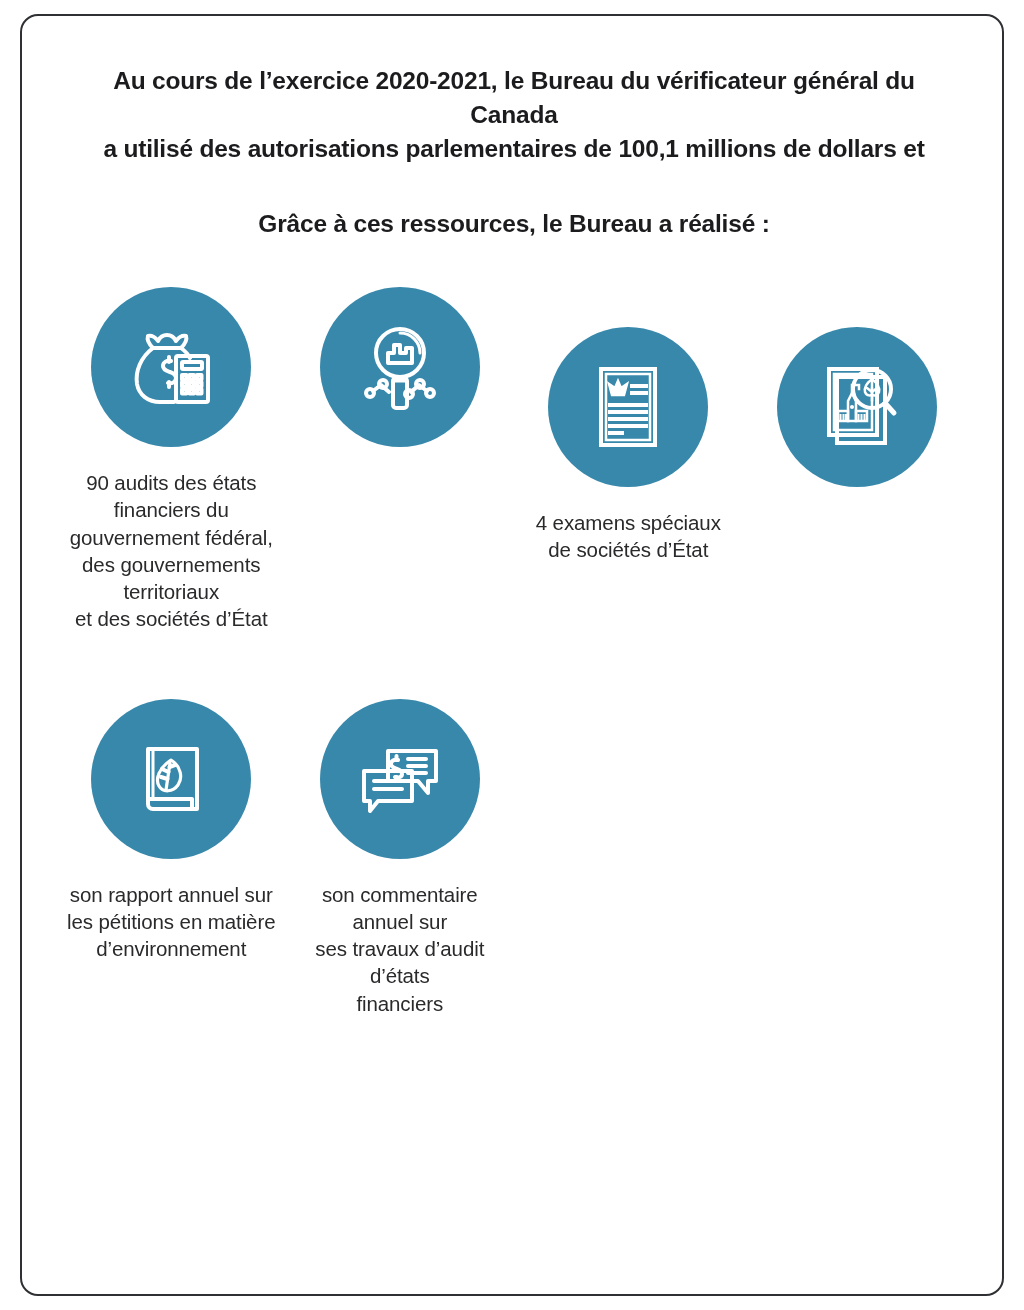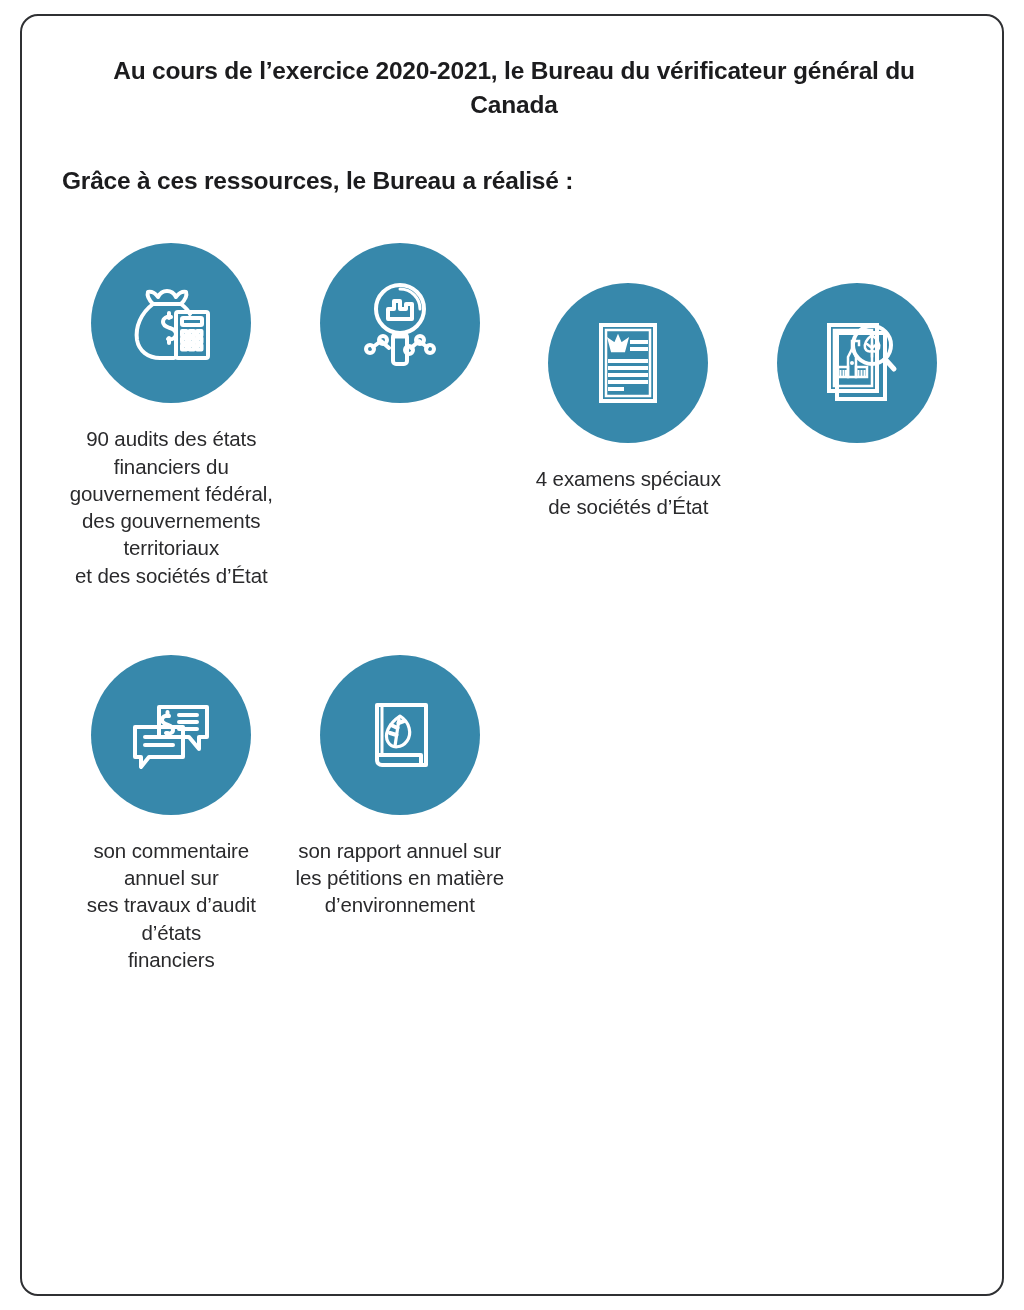--- a/index.html
+++ b/index.html
@@ -39,24 +39,25 @@
     box-sizing: border-box;
     padding: 36px 40px 0 40px;
   }
   .intro {
     text-align: center;
     font-weight: bold;
     font-size: 24.5px;
     line-height: 1.38;
     color: #1c1c1e;
     letter-spacing: -0.2px;
-    margin: 2px auto;
+    margin: 12px auto;
     max-width: 880px;
   }
   .subintro {
+    text-align: center;
     font-weight: bold;
     font-size: 24.5px;
     line-height: 1.38;
     color: #1c1c1e;
     letter-spacing: -0.2px;
     margin: 42px auto 16px auto;
   }
   .grid {
     margin-top: 46px;
     display: grid;
@@ -93,20 +94,21 @@
 </style>
 </head>
 <body>
 
 <div class="page">
   <div class="frame" style="border-color: rgb(47, 48, 51);">
     <div class="content">
 
       <div class="intro">
         <div>Au cours de l’exercice 2020-2021, le Bureau du vérificateur général du Canada</div>
+        <div>a utilisé des autorisations parlementaires de 100,1 millions de dollars et</div>
       </div>
 
       <div class="subintro">Grâce à ces ressources, le Bureau a réalisé :</div>
 
       <div class="grid">
 
         <div class="cell">
           <div class="badge" style="background: rgb(55, 136, 171);">
             <span>
               <svg width="104" height="104" viewBox="0 0 104 104" fill="none" stroke="#ffffff" stroke-width="4" stroke-linecap="round" stroke-linejoin="round">
@@ -194,48 +196,48 @@
                 <path d="M67 37 L62 33 M67 37 L72 33" stroke-width="2.5" stroke-linecap="round"></path>
               </svg>
             </span>
           </div>
         </div>
 
         <div class="cell row-gap-lg">
           <div class="badge" style="background: rgb(55, 136, 171);">
             <span>
               <svg width="104" height="104" viewBox="0 0 104 104" fill="none" stroke="#ffffff" stroke-width="4" stroke-linecap="round" stroke-linejoin="round">
+                <path d="M29 22 L78 22 L78 82 L34 82 C31 82 29 80 29 77 Z"></path>
+                <path d="M29 72 L73 72 L73 82"></path>
+                <path d="M34 22 L34 72" stroke-width="3"></path>
+                <path d="M52 33 C40 41 36 52 40 59 C44 66 54 65 59 58 C64 51 62 39 52 33 Z" stroke-width="3.2"></path>
+                <path d="M51 36 L47 63" stroke-width="3.2"></path>
+                <path d="M49.5 45 L43 42 M48.5 52 L42 50 M50.5 40 L56 38"></path>
+              </svg>
+            </span>
+          </div>
+          <div class="caption">son rapport annuel sur
+les pétitions en matière
+d’environnement</div>
+        </div>
+
+        <div class="cell row-gap-lg">
+          <div class="badge" style="background: rgb(55, 136, 171);">
+            <span>
+              <svg width="104" height="104" viewBox="0 0 104 104" fill="none" stroke="#ffffff" stroke-width="4" stroke-linecap="round" stroke-linejoin="round">
                 <path d="M40 24 L88 24 L88 54 L80 54 L80 66 L70 54 L40 54 Z"></path>
                 <path d="M60 32 L78 32 M60 39 L78 39 M60 46 L78 46"></path>
                 <path d="M50 33 C46 32 43 34 43 37 C43 40 46 41 49 42 C52 43 54 45 54 47 C54 50 51 51 47 50"></path>
                 <path d="M48.5 29 L48.5 33 M48.5 50 L48.5 54"></path>
                 <path d="M16 44 L64 44 L64 74 L30 74 L22 84 L22 74 L16 74 Z"></path>
                 <path d="M26 54 L54 54 M26 62 L54 62"></path>
               </svg>
             </span>
           </div>
           <div class="caption">son commentaire annuel sur
 ses travaux d’audit d’états
 financiers</div>
         </div>
 
-        <div class="cell row-gap-lg">
-          <div class="badge" style="background: rgb(55, 136, 171);">
-            <span>
-              <svg width="104" height="104" viewBox="0 0 104 104" fill="none" stroke="#ffffff" stroke-width="4" stroke-linecap="round" stroke-linejoin="round">
-                <path d="M29 22 L78 22 L78 82 L34 82 C31 82 29 80 29 77 Z"></path>
-                <path d="M29 72 L73 72 L73 82"></path>
-                <path d="M34 22 L34 72" stroke-width="3"></path>
-                <path d="M52 33 C40 41 36 52 40 59 C44 66 54 65 59 58 C64 51 62 39 52 33 Z" stroke-width="3.2"></path>
-                <path d="M51 36 L47 63" stroke-width="3.2"></path>
-                <path d="M49.5 45 L43 42 M48.5 52 L42 50 M50.5 40 L56 38"></path>
-              </svg>
-            </span>
-          </div>
-          <div class="caption">son rapport annuel sur
-les pétitions en matière
-d’environnement</div>
-        </div>
-
       </div>
     </div>
   </div>
 </div>
 
 </body></html>

